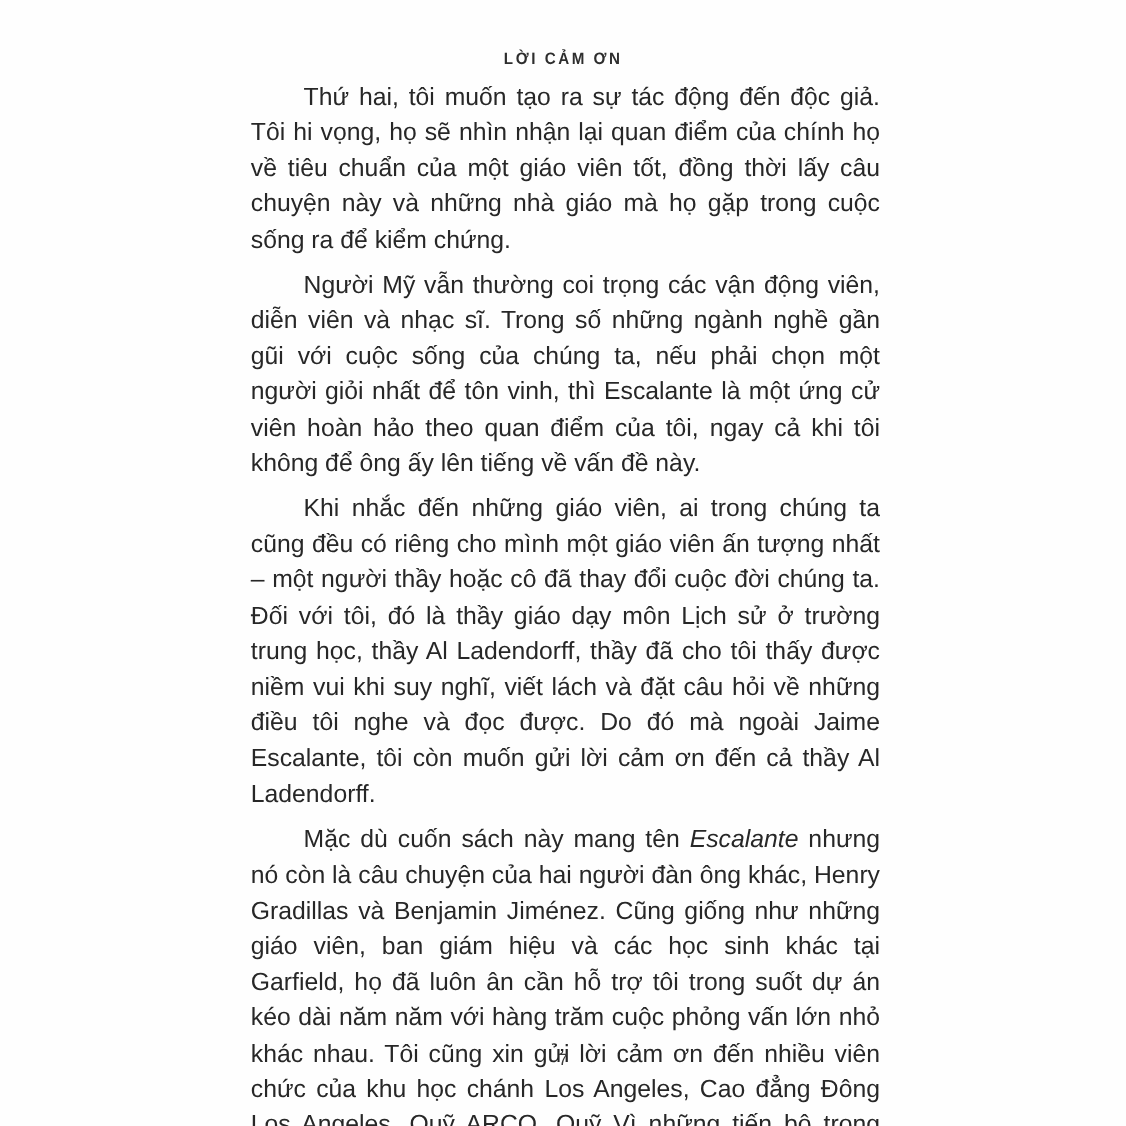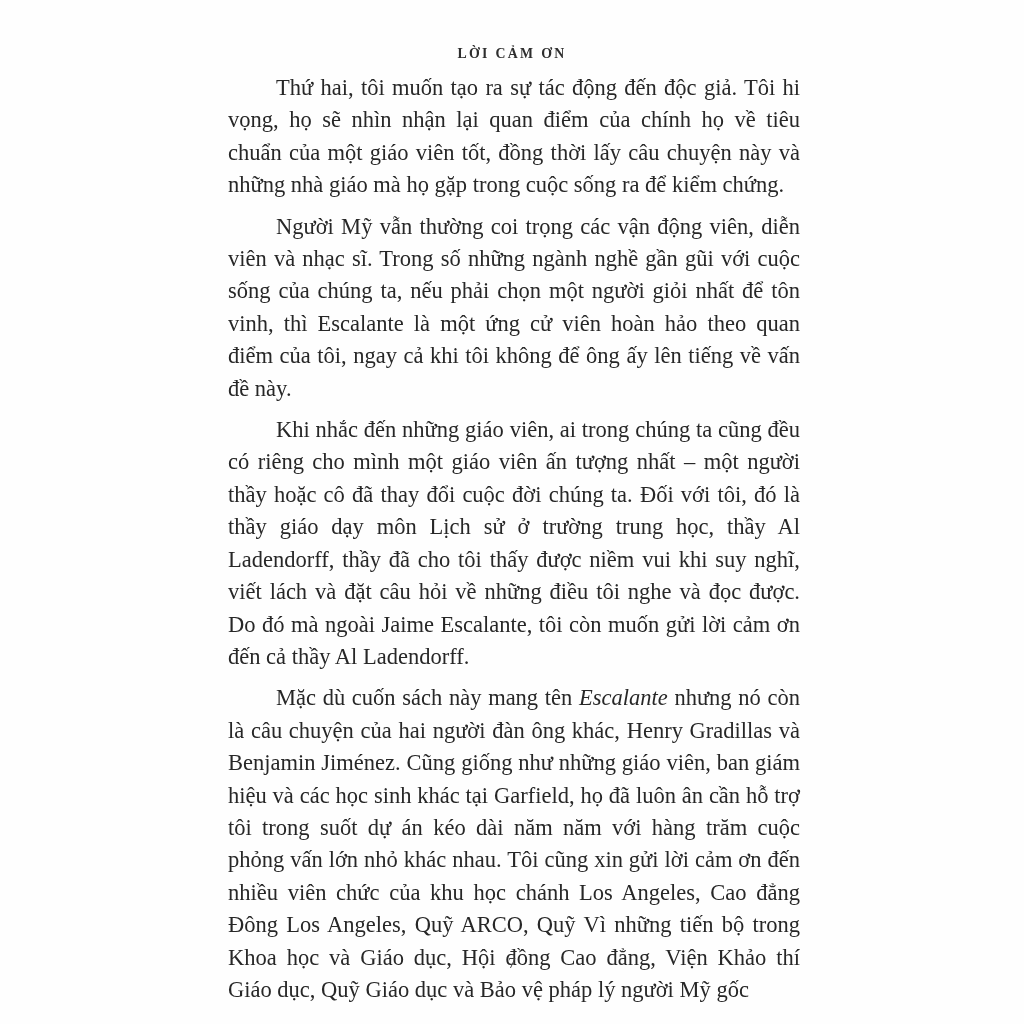--- a/index.html
+++ b/index.html
@@ -5,21 +5,21 @@
   html, body {
     margin: 0;
     padding: 0;
     background: #ffffff;
   }
   .page {
     position: relative;
     width: 1024px;
     height: 1024px;
     background: #fefefe;
-    font-family: Liberation Serif, serif;
+    font-family: Liberation Sans, sans-serif;
     color: #262626;
     overflow: hidden;
   }
   .running-header {
     position: absolute;
     top: 45px;
     left: 0;
     width: 100%;
     text-align: center;
     font-size: 15px;

